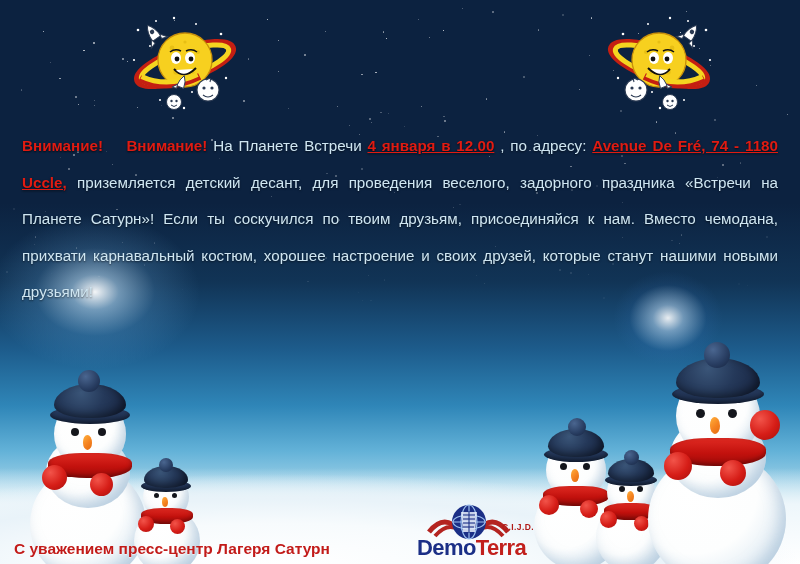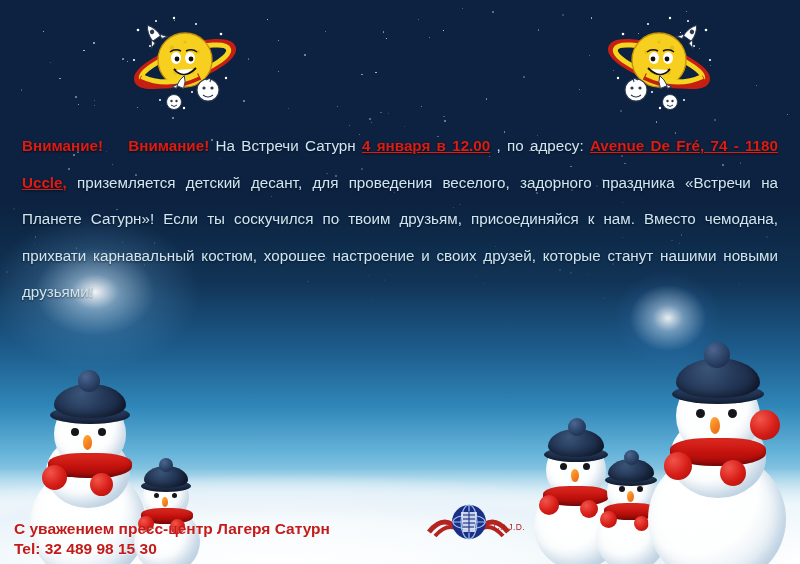--- a/index.html
+++ b/index.html
@@ -72,21 +72,21 @@
     box-shadow:inset 0 -2px 5px rgba(0,0,0,.35);}
   .sm .spom{position:absolute;border-radius:50%;
     background:radial-gradient(circle at 34% 30%,#f2544a 0%,#d61d17 55%,#a60f0c 100%);}
   
   .footer{
     position:absolute;left:14px;bottom:6px;
     color:#c21b19;font-weight:bold;font-size:15.5px;line-height:19.5px;
     text-shadow:0 1px 1px rgba(255,255,255,.65);
   }
   .logo{position:absolute;left:425px;bottom:4px;width:118px;height:58px;}
-  .logo .cijd{position:absolute;right:18px;top:20px;font-size:8.5px;font-weight:normal;color:#b01a16;letter-spacing:.4px;}
+  .logo .cijd{position:absolute;right:9px;top:20px;font-size:8.5px;font-weight:bold;color:#b01a16;letter-spacing:.4px;}
   .logo .word{position:absolute;left:-8px;bottom:-1px;font-size:22px;font-weight:bold;letter-spacing:-.6px;}
   .logo .word .d{color:#1b2f86;}
   .logo .word .t{color:#c2201c;}
 </style>
 </head>
 <body>
 
 <div id="poster">
 
   <div class="stars" id="starfield">
@@ -379,21 +379,21 @@
       </svg>
     </div>
 
   </div>
 
   <div class="body-text">
     <p>
       <span class="attn">Внимание!</span>
       <span>&nbsp;&nbsp;</span>
       <span class="attn">Внимание!</span>
-      <span> На Встречи Сатурн </span>
+      <span> На Планете Встречи </span>
       <span class="hl">4 января в 12.00</span>
       <span>, по адресу: </span>
       <span class="hl">Avenue De Fré, 74 - 1180 Uccle,</span>
       <span> приземляется  детский десант, для проведения веселого, задорного праздника «Встречи на Планете Сатурн»! Если ты соскучился по твоим друзьям, присоединяйся к нам. Вместо чемодана, прихвати карнавальный костюм,  хорошее настроение и своих друзей, которые станут   нашими новыми друзьями!</span>
     </p>
   </div>
 
   <div class="snow-layer">
     <div class="ground"></div>
 
@@ -466,21 +466,20 @@
       <div class="pom" style="left:58px;bottom:218px;width:26px;height:26px;"></div>
       <div class="eye" style="left:50px;bottom:168px;width:9px;height:9px;"></div>
       <div class="eye" style="left:82px;bottom:168px;width:9px;height:9px;"></div>
       <div class="nose" style="left:64px;bottom:152px;width:10px;height:17px;"></div>
       <div class="spom" style="left:104px;bottom:146px;width:30px;height:30px;"></div>
     </div>
   </div>
 
   <div class="footer">
     <div>С уважением пресс-центр Лагеря Сатурн</div>
-    <div>Tel: 32 489 98 15 30</div>
   </div>
 
   <div class="logo">
     <svg viewBox="0 0 118 44" width="118" height="44">
       <path d="M4 30 Q20 10 35 30" fill="none" stroke="#b42420" stroke-width="5"></path>
       <path d="M52 30 Q67 10 83 30" fill="none" stroke="#b42420" stroke-width="5"></path>
       <path d="M10 34 Q26 16 40 34" fill="none" stroke="#b42420" stroke-width="4"></path>
       <path d="M48 34 Q62 16 78 34" fill="none" stroke="#b42420" stroke-width="4"></path>
       <circle cx="44" cy="20" r="17" fill="#1b2f86"></circle>
       <g fill="none" stroke="#9fc2ef" stroke-width="1.2">
@@ -492,15 +491,18 @@
       <path d="M36 10 L52 10 L50 30 L38 30 Z" fill="#e8f0fb" opacity=".85"></path>
       <g stroke="#1b2f86" stroke-width="1.1">
         <line x1="38" y1="13" x2="50" y2="13"></line>
           <line x1="38" y1="17" x2="50" y2="17"></line>
         <line x1="38" y1="21" x2="50" y2="21"></line>
           <line x1="38" y1="25" x2="49" y2="25"></line>
         <line x1="44" y1="9" x2="44" y2="31"></line>
       </g>
     </svg>
     <div class="cijd">C.I.J.D.</div>
+    <div class="word">
+      <span class="d">Demo</span><span class="t">Terra</span>
+    </div>
   </div>
 
 </div>
 
 </body></html>

